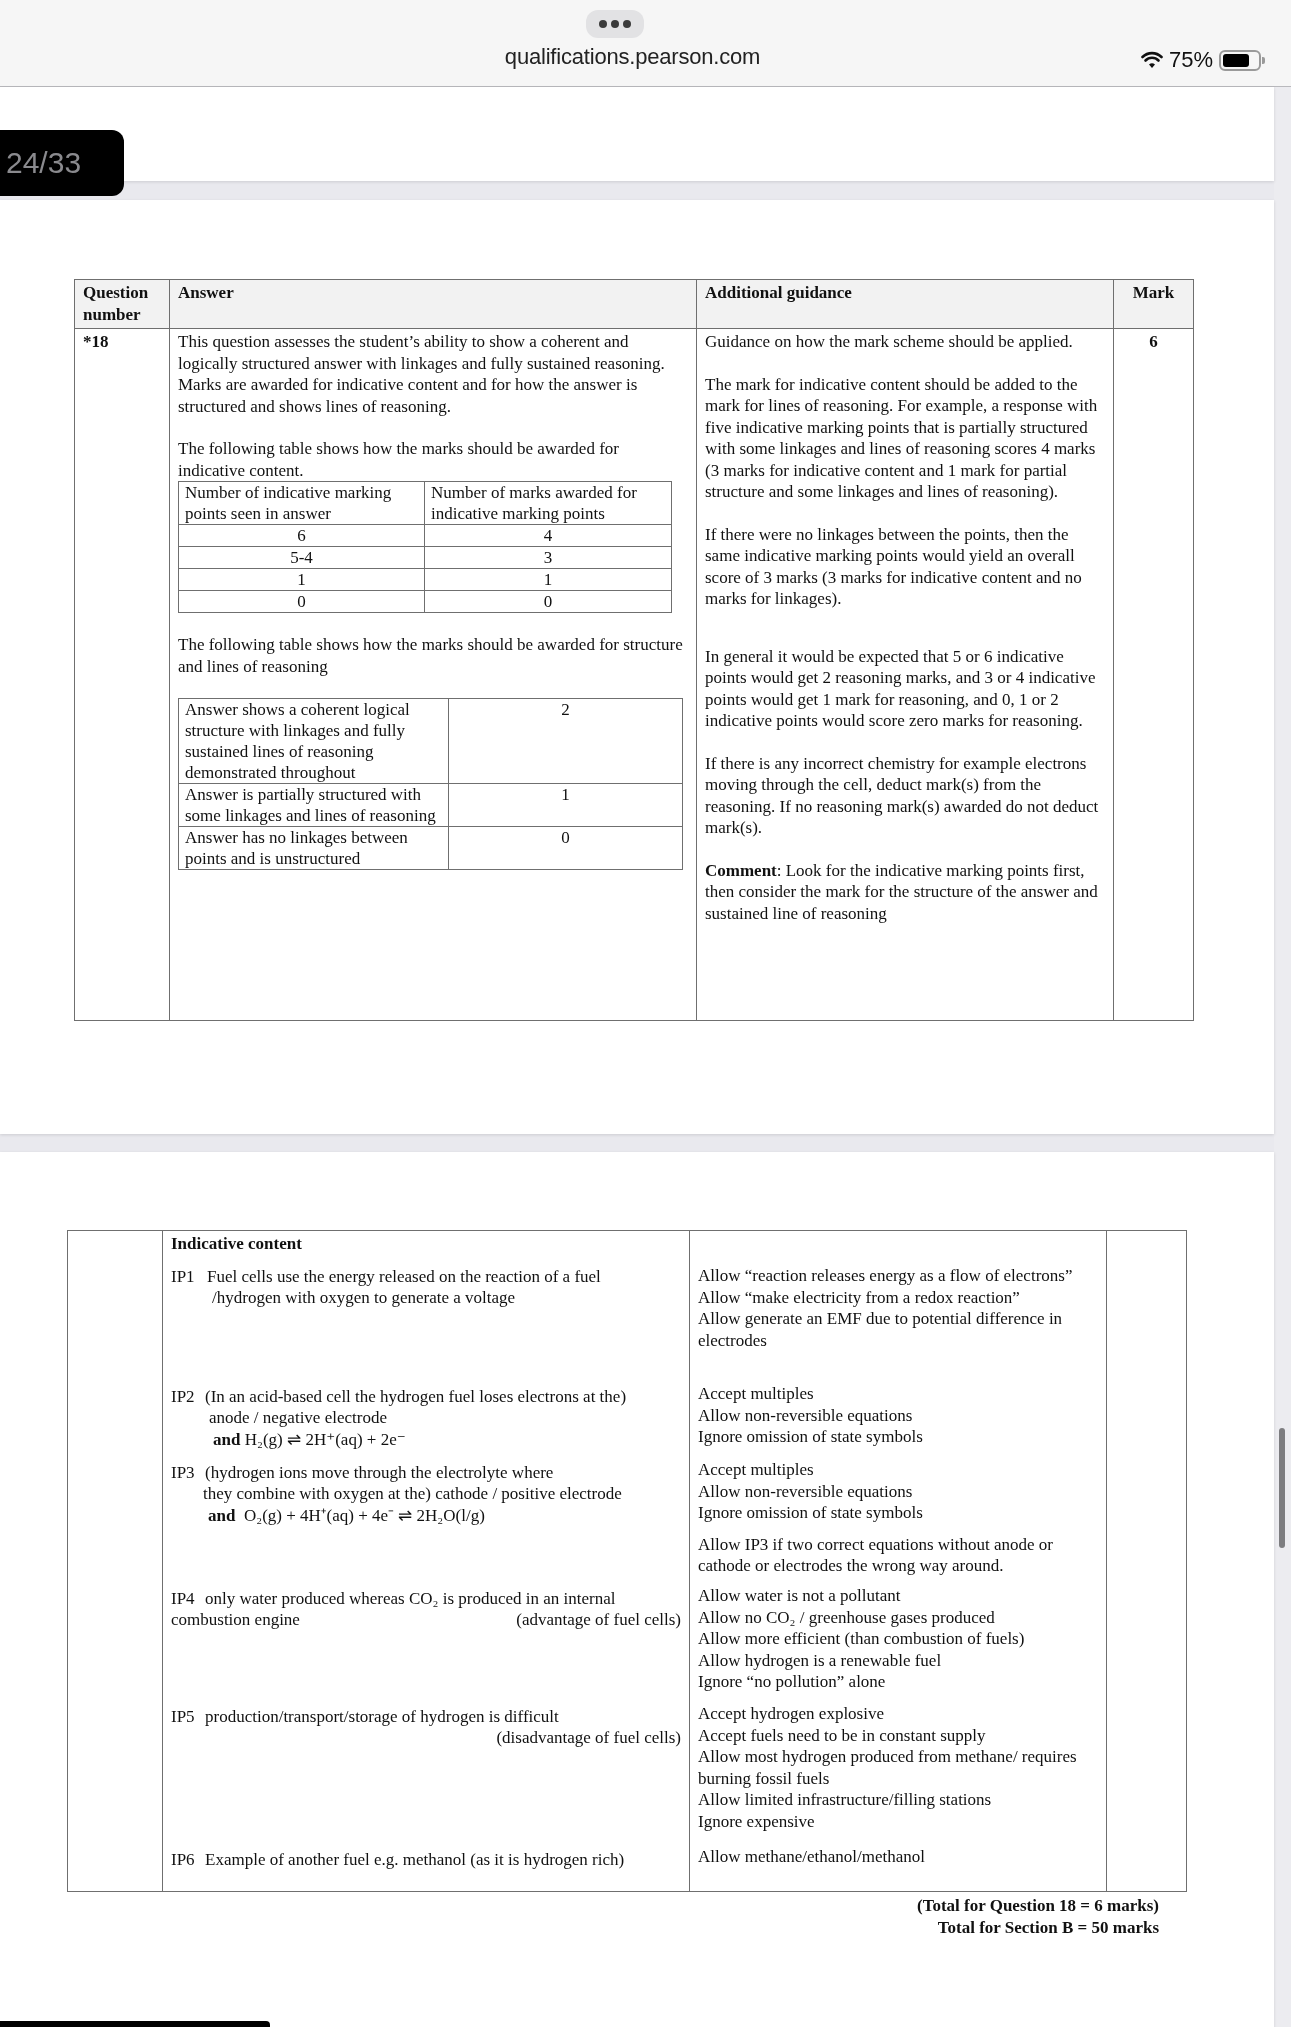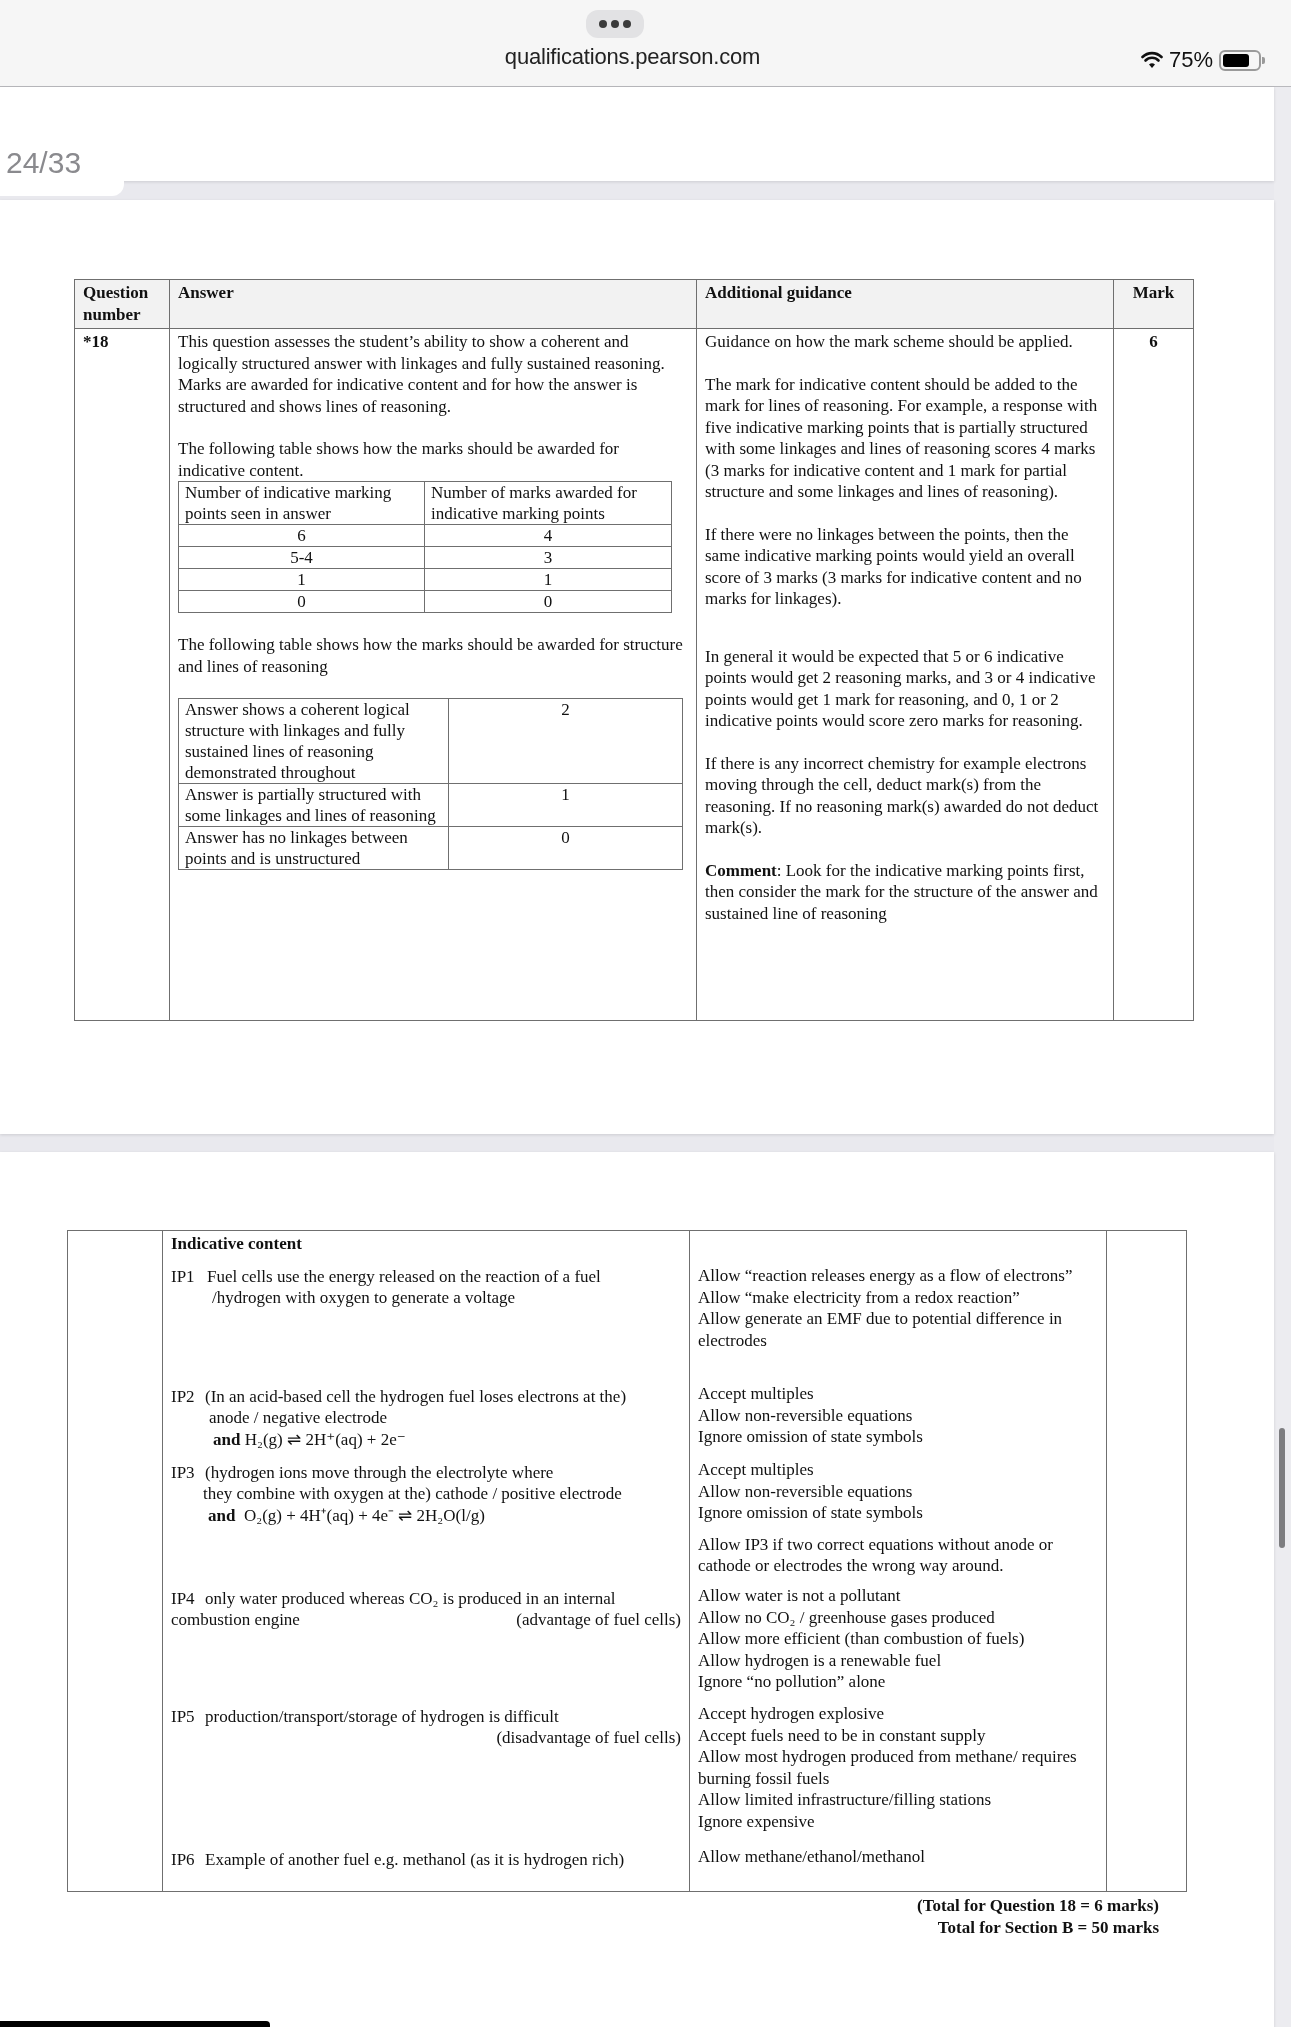--- a/index.html
+++ b/index.html
@@ -37,21 +37,21 @@
   .battery::after {
     content: ""; position: absolute; right: -6px; top: 5px; width: 3px; height: 7px; background: #9a9a9a; border-radius: 0 2px 2px 0;
   }
   
   .page { position: absolute; left: 0; width: 1274px; background: #fff; box-shadow: 0 1px 3px rgba(0,0,0,0.12); }
   .page1 { top: 87px; height: 94px; }
   .page2 { top: 200px; height: 934px; }
   .page3 { top: 1152px; height: 900px; }
   .page-badge {
     position: absolute; left: 0; top: 130px; width: 124px; height: 66px;
-    background: #ffffff; border-radius: 0 12px 12px 0;
+    background: #000000; border-radius: 0 12px 12px 0;
     font-family: "Liberation Sans", sans-serif; font-size: 30px; color: #8a8a8e;
     display: flex; align-items: center; padding-left: 6px; box-sizing: border-box;
   }
   
   table.ms {
     position: absolute; border-collapse: collapse; table-layout: fixed;
     font-size: 17px; line-height: 21.5px;
   }
   table.ms td, table.ms th { border: 1.5px solid #6f6f6f; vertical-align: top; padding: 2px 8px; }
   table.ms th { background: #f2f2f2; font-weight: bold; text-align: left; height: 44px; }

